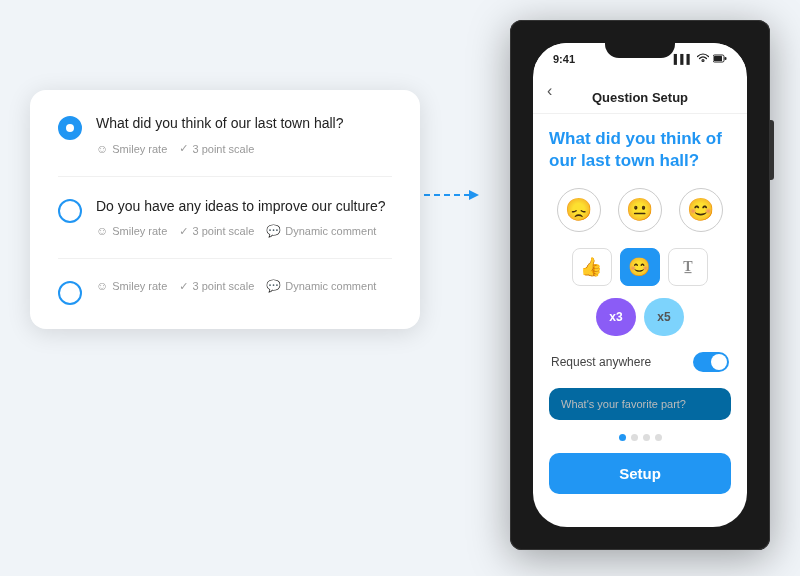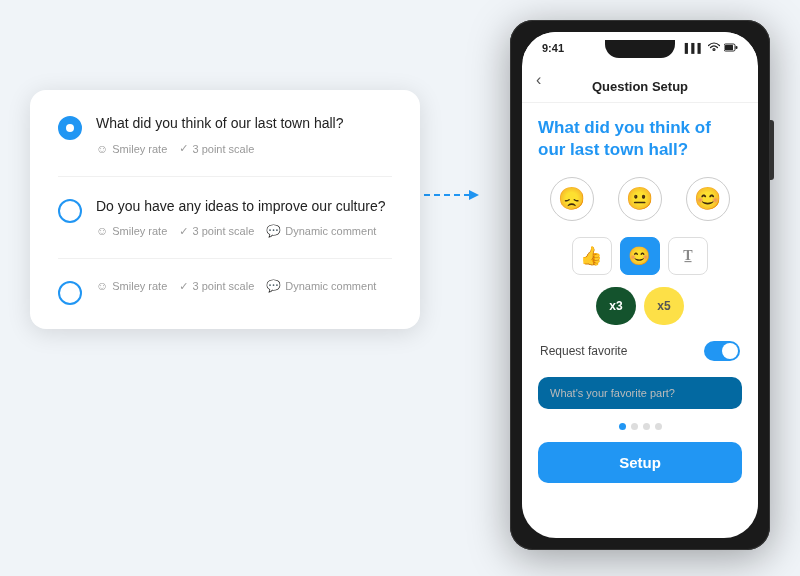--- a/index.html
+++ b/index.html
@@ -111,22 +111,22 @@
       top: 20px;
       width: 270px;
       height: 540px;
       z-index: 3;
     }
 
     .phone-outer {
       width: 260px;
       height: 530px;
       background: #1a1a1a;
-      border-radius: 23px;
-      padding: 12px;
+      border-radius: 12px;
+      padding: 23px;
       box-shadow: 0 8px 40px rgba(0,0,0,0.35), inset 0 0 0 1px #333;
       position: relative;
     }
 
     
     .phone-outer::before {
       content: '';
       position: absolute;
       right: -4px;
       top: 100px;
@@ -268,25 +268,25 @@
       height: 38px;
       border-radius: 20px;
       display: flex;
       align-items: center;
       justify-content: center;
       font-size: 12px;
       font-weight: 600;
       cursor: pointer;
     }
     .scale-btn.active {
-      background: #14532d;
+      background: #8b5cf6;
       color: white;
     }
     .scale-btn.inactive {
-      background: #fde047;
+      background: #7dd3fc;
       color: #555;
     }
 
     
     .toggle-row {
       display: flex;
       align-items: center;
       justify-content: space-between;
       padding: 4px 2px;
     }
@@ -468,21 +468,21 @@
           <div class="tool-btn active">😊</div>
           <div class="tool-btn" style="font-weight:700;font-size:14px;font-family:serif;">T̲</div>
         </div>
 
         <div class="scale-row">
           <div class="scale-btn active">x3</div>
           <div class="scale-btn inactive">x5</div>
         </div>
 
         <div class="toggle-row">
-          <span class="toggle-label">Request favorite</span>
+          <span class="toggle-label">Request anywhere</span>
           <div class="toggle"></div>
         </div>
 
         <div class="comment-input-box">What's your favorite part?</div>
 
         <div class="pagination-dots">
           <div class="dot"></div>
           <div class="dot inactive"></div>
           <div class="dot inactive"></div>
           <div class="dot inactive"></div>

